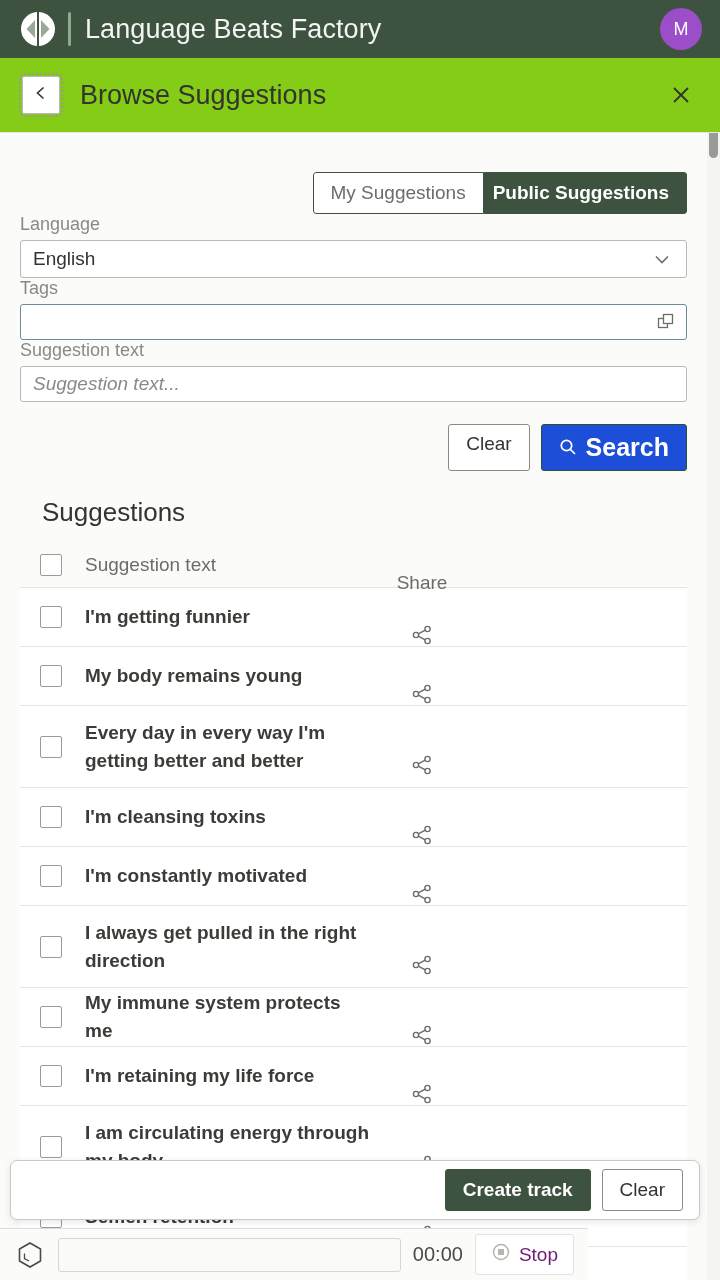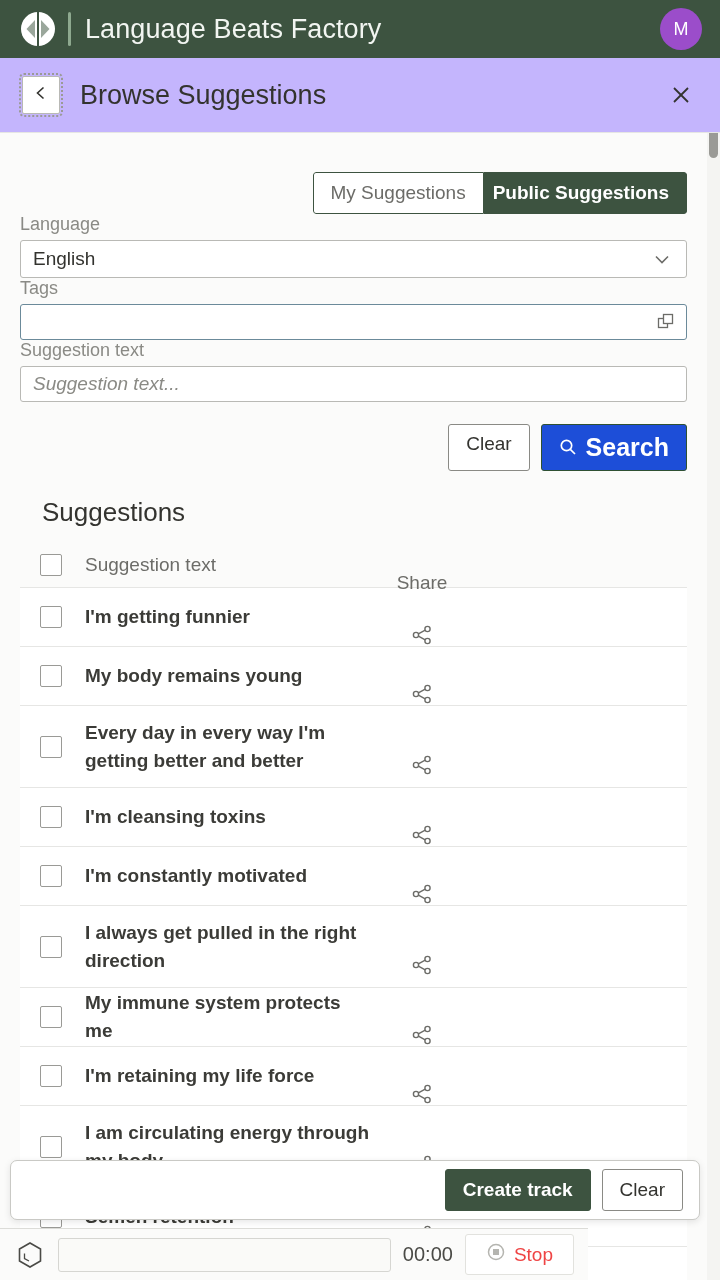--- a/index.html
+++ b/index.html
@@ -62,21 +62,21 @@
     display: flex; align-items: center; justify-content: center;
     flex: 0 0 42px;
   }
 
   
   .pageheader {
     position: absolute;
     top: 58px; left: 0;
     width: 720px;
     height: 75px;
-    background: #c4b5fd;
+    background: #84cc16;
     border-bottom: 1px solid #e6e6e4;
     display: flex;
     align-items: center;
     padding: 0 22px;
     z-index: 30;
   }
   .back-btn {
     width: 38px; height: 38px;
     border: 1px solid #b9b9b5;
     outline: 2px dotted #9a9a96;
@@ -365,25 +365,25 @@
     font-size: 20px;
     color: #4a4a46;
     flex: 0 0 auto;
     white-space: nowrap;
   }
   .btn-stop {
     display: flex;
     align-items: center;
     gap: 8px;
     font-size: 19px;
-    padding: 7px 20px;
+    padding: 7px 15px;
     border: 1px solid #e2e2de;
     border-radius: 3px;
     background: #ffffff;
-    color: #ef4444;
+    color: #701a75;
     flex: 0 0 auto;
   }
 </style>
 </head>
 <body>
 
 <div id="app">
 
   <div class="brandbar">
     <div class="brand-logo">

